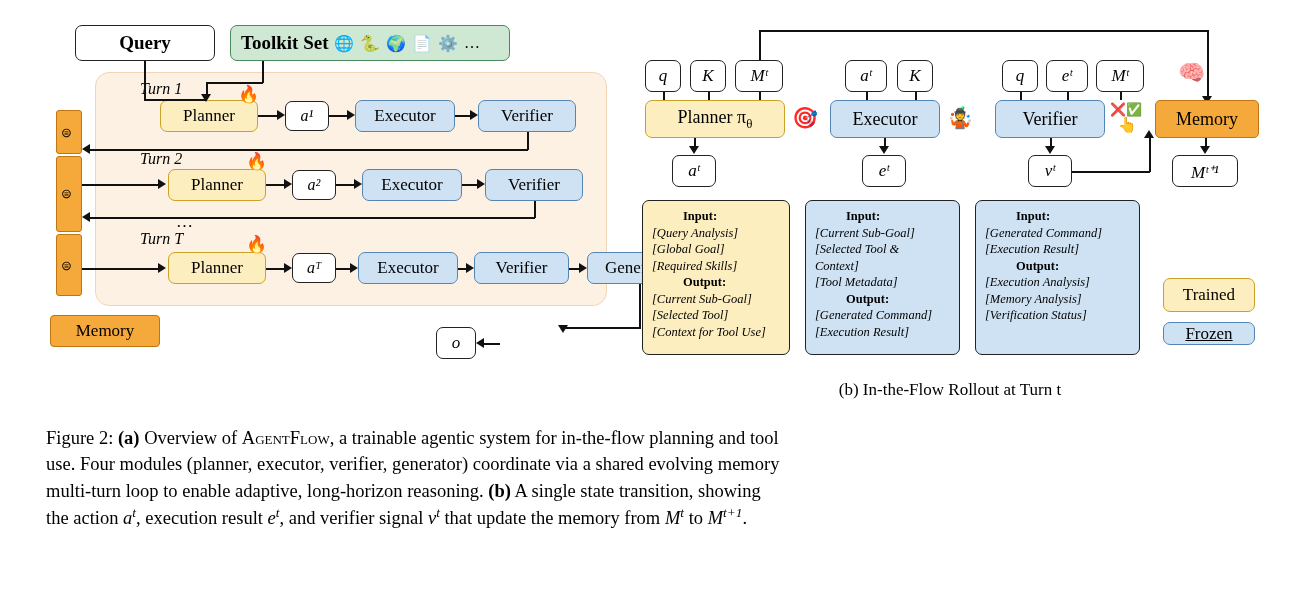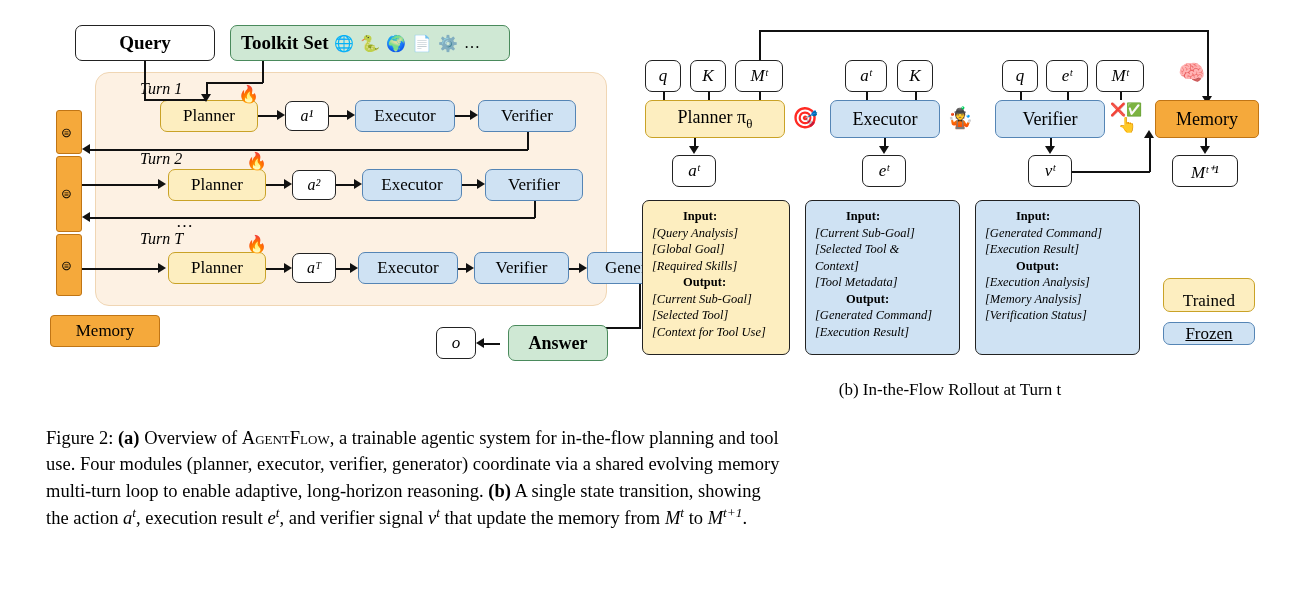--- a/index.html
+++ b/index.html
@@ -194,23 +194,20 @@
   <div class="ln hl" style="left:569px;top:268px;width:11px;"></div>
   <div class="arrow ar-r" style="left:579px;top:263px;"></div>
 
   <div class="ln vl" style="left:639px;top:284px;height:44px;"></div>
   <div class="ln hl" style="left:563px;top:327px;width:78px;"></div>
   <div class="arrow ar-d" style="left:558px;top:325px;transform:rotate(0deg);"></div>
 
   <div class="box plain" style="left:436px;top:327px;width:40px;height:32px;font-size:17px;">
     <span class="mono-i">o</span>
   </div>
-  <div class="box green" style="left:508px;top:325px;width:100px;height:36px;font-size:18px;font-weight:bold;">
-    <span>Answer</span>
-  </div>
   <div class="ln hl" style="left:484px;top:343px;width:16px;"></div>
   <div class="arrow ar-l" style="left:476px;top:338px;"></div>
 
 
   <div class="box plain" style="left:645px;top:60px;width:36px;height:32px;font-size:17px;">
     <span class="mono-i">q</span>
   </div>
   <div class="box plain" style="left:690px;top:60px;width:36px;height:32px;font-size:17px;">
     <span class="mono-i">K</span>
   </div>
@@ -323,21 +320,21 @@
   <div class="panel blue" style="left:975px;top:200px;width:165px;height:155px;">
     <div><b>Input:</b></div>
     <div class="it">[Generated Command]</div>
     <div class="it">[Execution Result]</div>
     <div><b>Output:</b></div>
     <div class="it">[Execution Analysis]</div>
     <div class="it">[Memory Analysis]</div>
     <div class="it">[Verification Status]</div>
   </div>
 
-  <div class="box yellow" style="left:1163px;top:278px;width:92px;height:34px;font-size:17px;align-items:flex-end;">
+  <div class="box yellow" style="left:1163px;top:278px;width:92px;height:34px;font-size:17px;">
     <span>Trained</span>
   </div>
   <div class="box blue" style="left:1163px;top:322px;width:92px;height:23px;font-size:17px;text-decoration:underline;">
     <span>Frozen</span>
   </div>
 
   <div class="cap" style="left:660px;top:380px;width:580px;text-align:center;">
     <span>(b) In-the-Flow Rollout at Turn t</span>
   </div>
 

